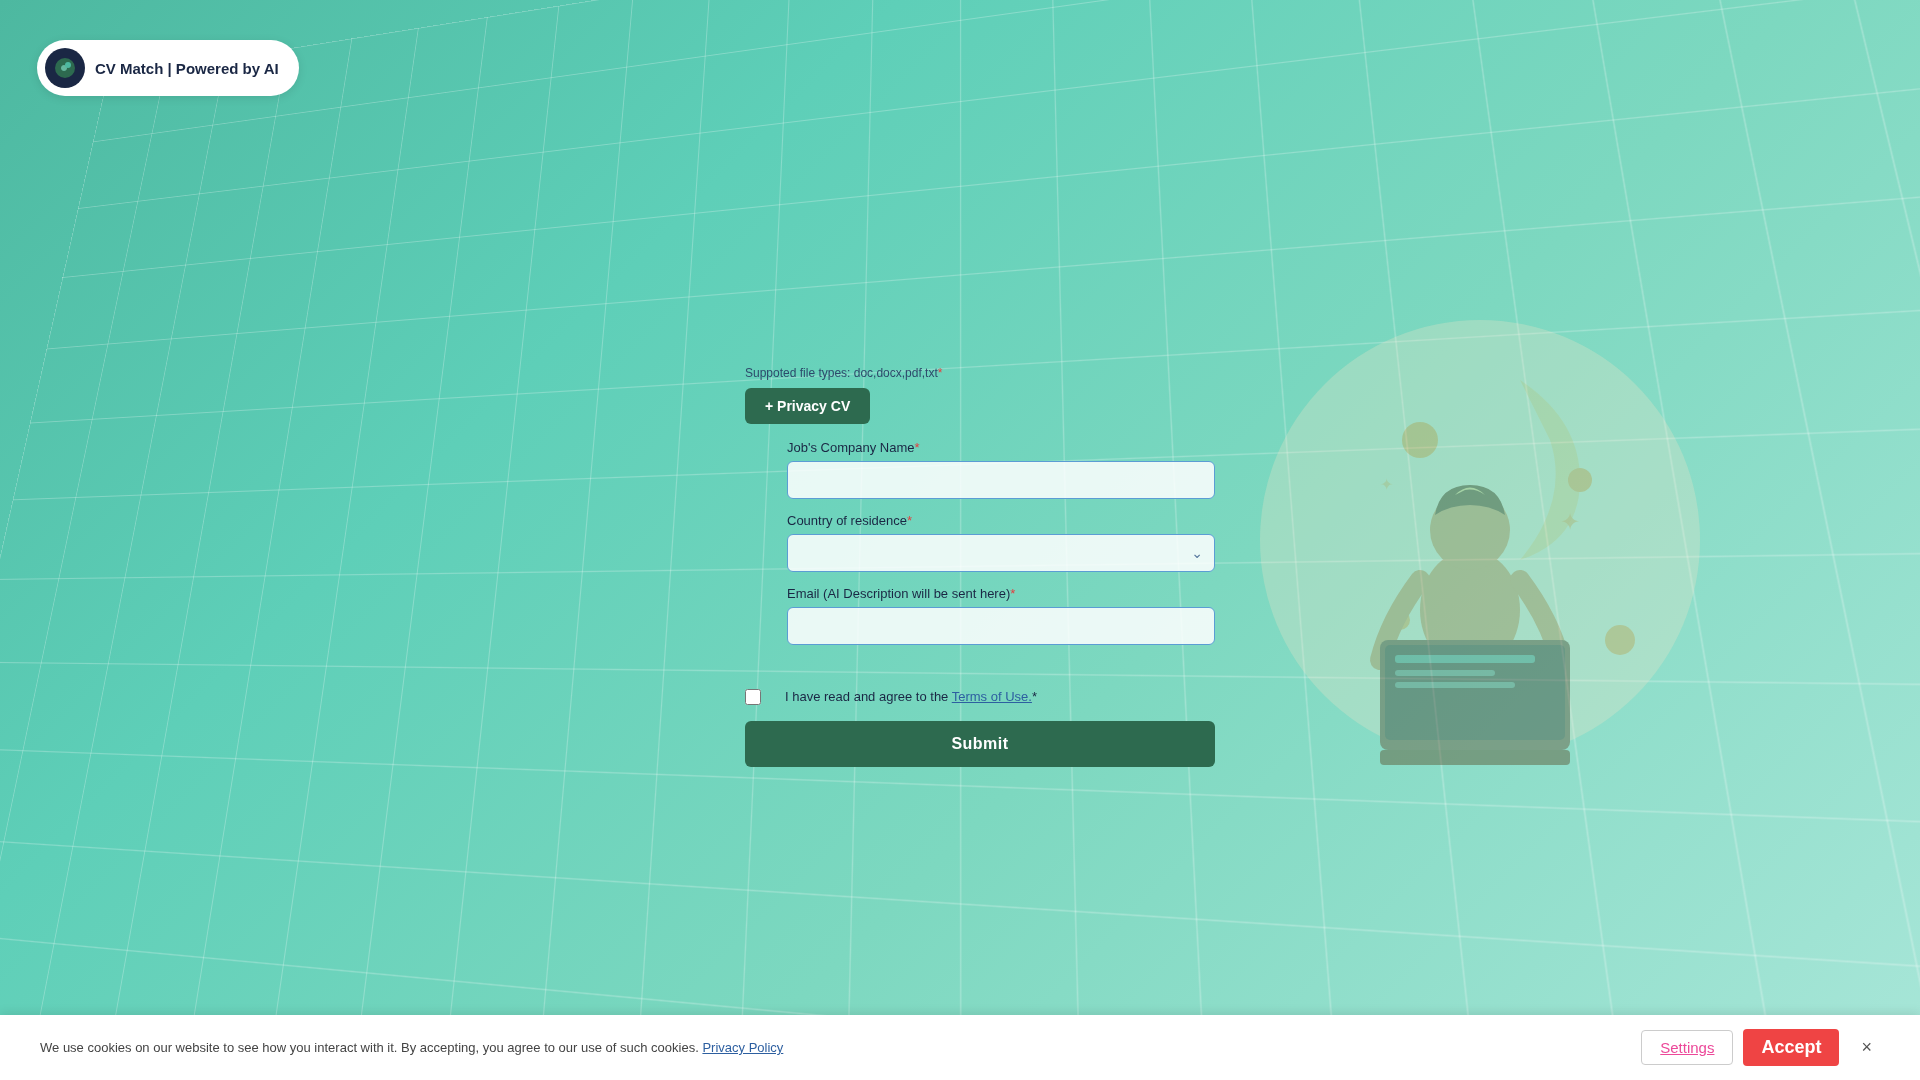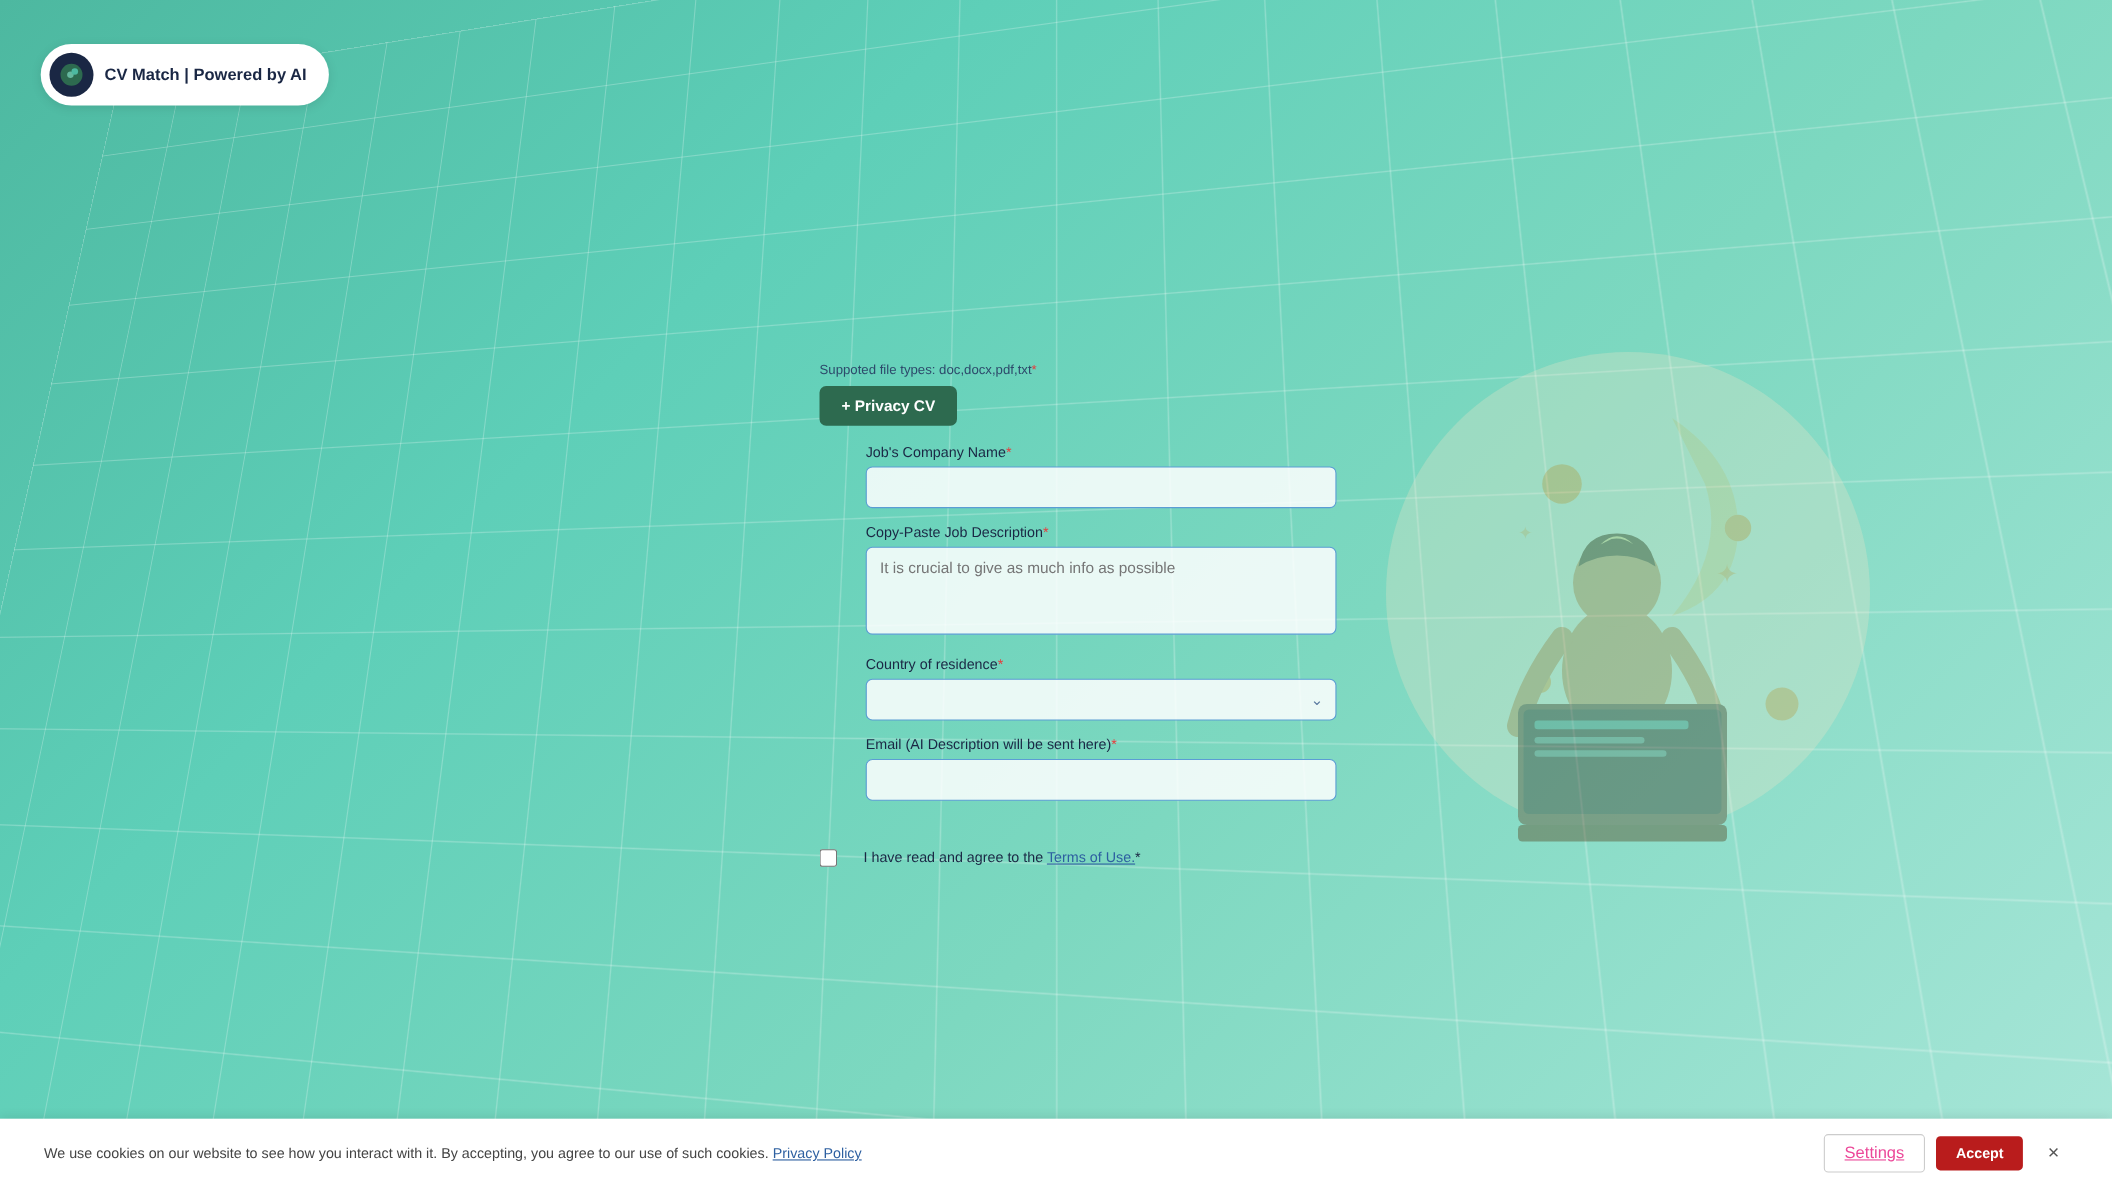--- a/index.html
+++ b/index.html
@@ -280,23 +280,23 @@
       font-size: 15px;
       cursor: pointer;
       color: #ec4899;
       text-decoration: underline;
     }
 
     .cookie-accept-btn {
       padding: 8px 18px;
       border: none;
       border-radius: 4px;
-      background: #b91c1c;
+      background: #ef4444;
       color: white;
-      font-size: 13px;
+      font-size: 18px;
       cursor: pointer;
       font-weight: 600;
     }
 
     .cookie-close-btn {
       background: none;
       border: none;
       font-size: 18px;
       cursor: pointer;
       color: #555;
@@ -372,26 +372,20 @@
 
     
     <div class="form-group">
       <label class="form-label">
         <span>Job's Company Name</span><span class="required-star">*</span>
       </label>
       <input class="form-input" type="text" style="">
     </div>
 
     
-    <div class="form-group">
-      <label class="form-label">
-        <span>Copy-Paste Job Description</span><span class="required-star">*</span>
-      </label>
-      <textarea class="form-textarea" placeholder="It is crucial to give as much info as possible" style=""></textarea>
-    </div>
 
     
     <div class="form-group">
       <label class="form-label">
         <span>Country of residence</span><span class="required-star">*</span>
       </label>
       <div class="form-select-wrapper">
         <select class="form-select">
           <option value=""></option>
           <option value="us">United States</option>
@@ -415,20 +409,21 @@
 
     
     <div class="checkbox-row">
       <input class="checkbox-input" type="checkbox" id="terms-checkbox" style="">
       <label class="checkbox-label" for="terms-checkbox">
         <span>I have read and agree to the </span><a class="terms-link">Terms of Use.</a><span>*</span>
       </label>
     </div>
 
     
+    <button class="submit-btn">Submit</button>
 
   </div>
 </div>
 
 <div class="cookie-banner">
   <span class="cookie-text">
     <span>We use cookies on our website to see how you interact with it. By accepting, you agree to our use of such cookies.</span>
     <a>Privacy Policy</a>
   </span>
   <div class="cookie-buttons">

